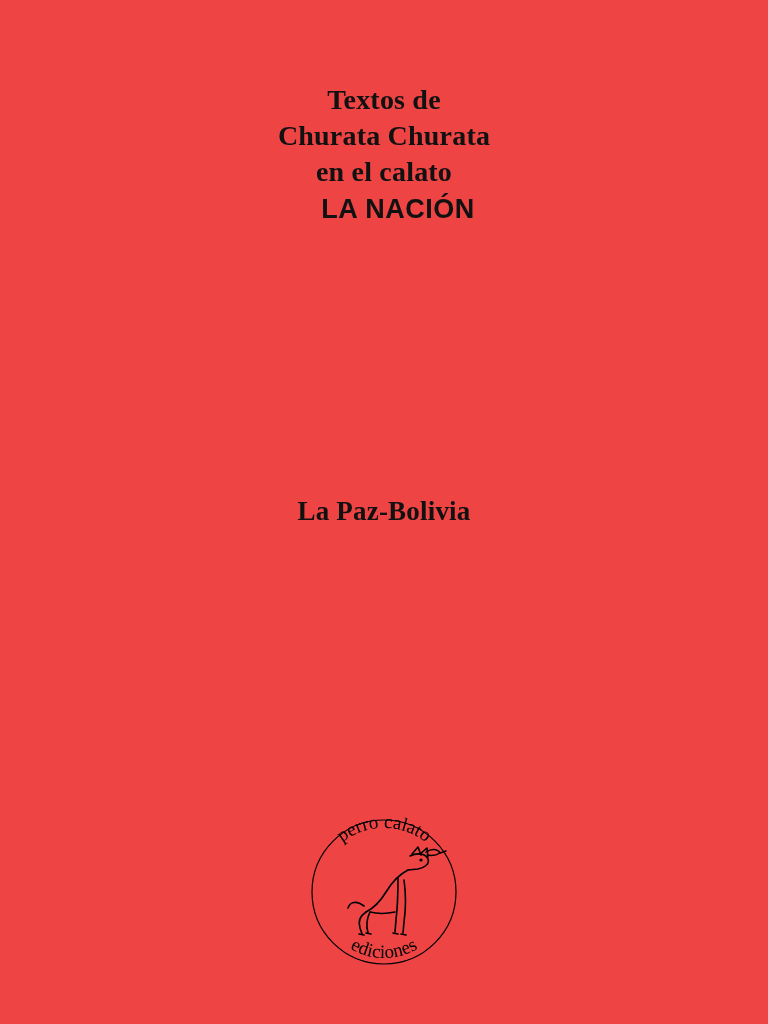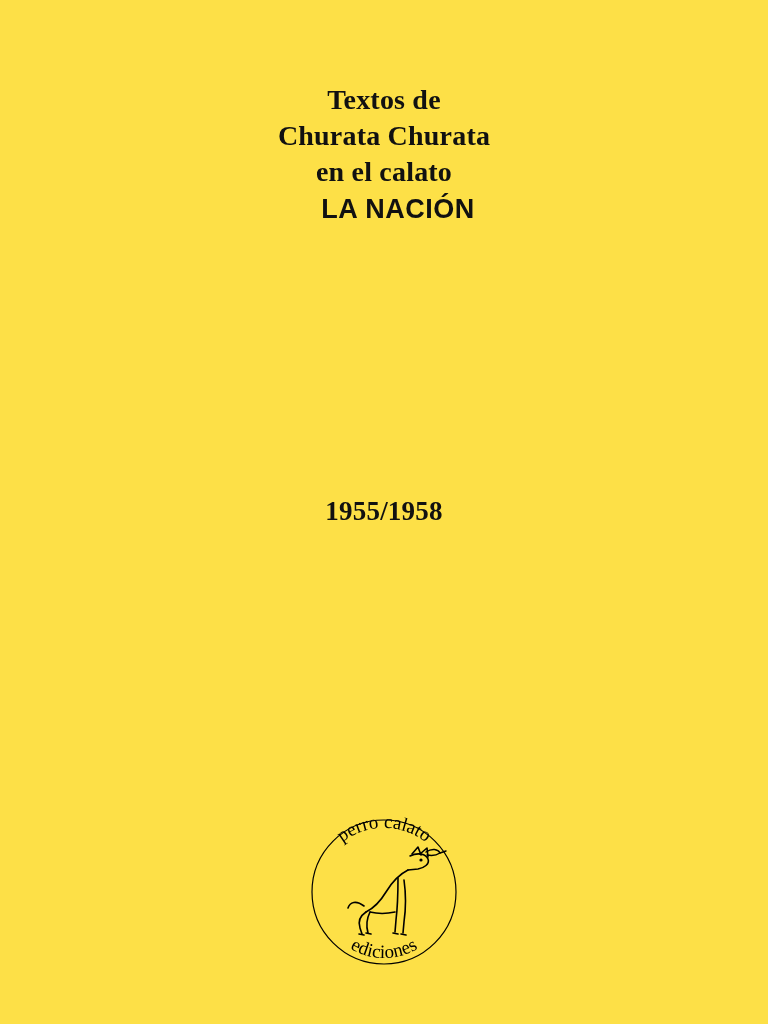--- a/index.html
+++ b/index.html
@@ -12,21 +12,21 @@
     height: 1024px;
     font-family: "Liberation Serif", serif;
     color: #000000;
     position: relative;
     overflow: hidden;
   }
 
   .page {
     position: absolute;
     inset: 0;
-    background: #fde047;
+    background: #ef4444;
   }
 
   
   .title-block {
     position: absolute;
     top: 82px;
     left: 0;
     width: 100%;
     text-align: center;
   }
@@ -90,21 +90,21 @@
 <div class="page">
 
   <div class="title-block">
     <div class="title-line">Textos de</div>
     <div class="title-line">Churata Churata</div>
     <div class="title-line">en el calato</div>
     <div class="title-line work">LA NACIÓN</div>
   </div>
 
   <div class="imprint-block">
-    <div class="imprint-line">1955/1958</div>
+    <div class="imprint-line">La Paz-Bolivia</div>
   </div>
 
   <div class="logo-wrap">
     <div class="logo">
       <svg width="180" height="180" viewBox="0 0 180 180" xmlns="http://www.w3.org/2000/svg">
         <defs>
           <path id="arcTop" d="M 22,96 A 68,68 0 0 1 158,96" fill="none"></path>
           <path id="arcBottom" d="M 24,92 A 66,66 0 0 0 156,92" fill="none"></path>
         </defs>
 

